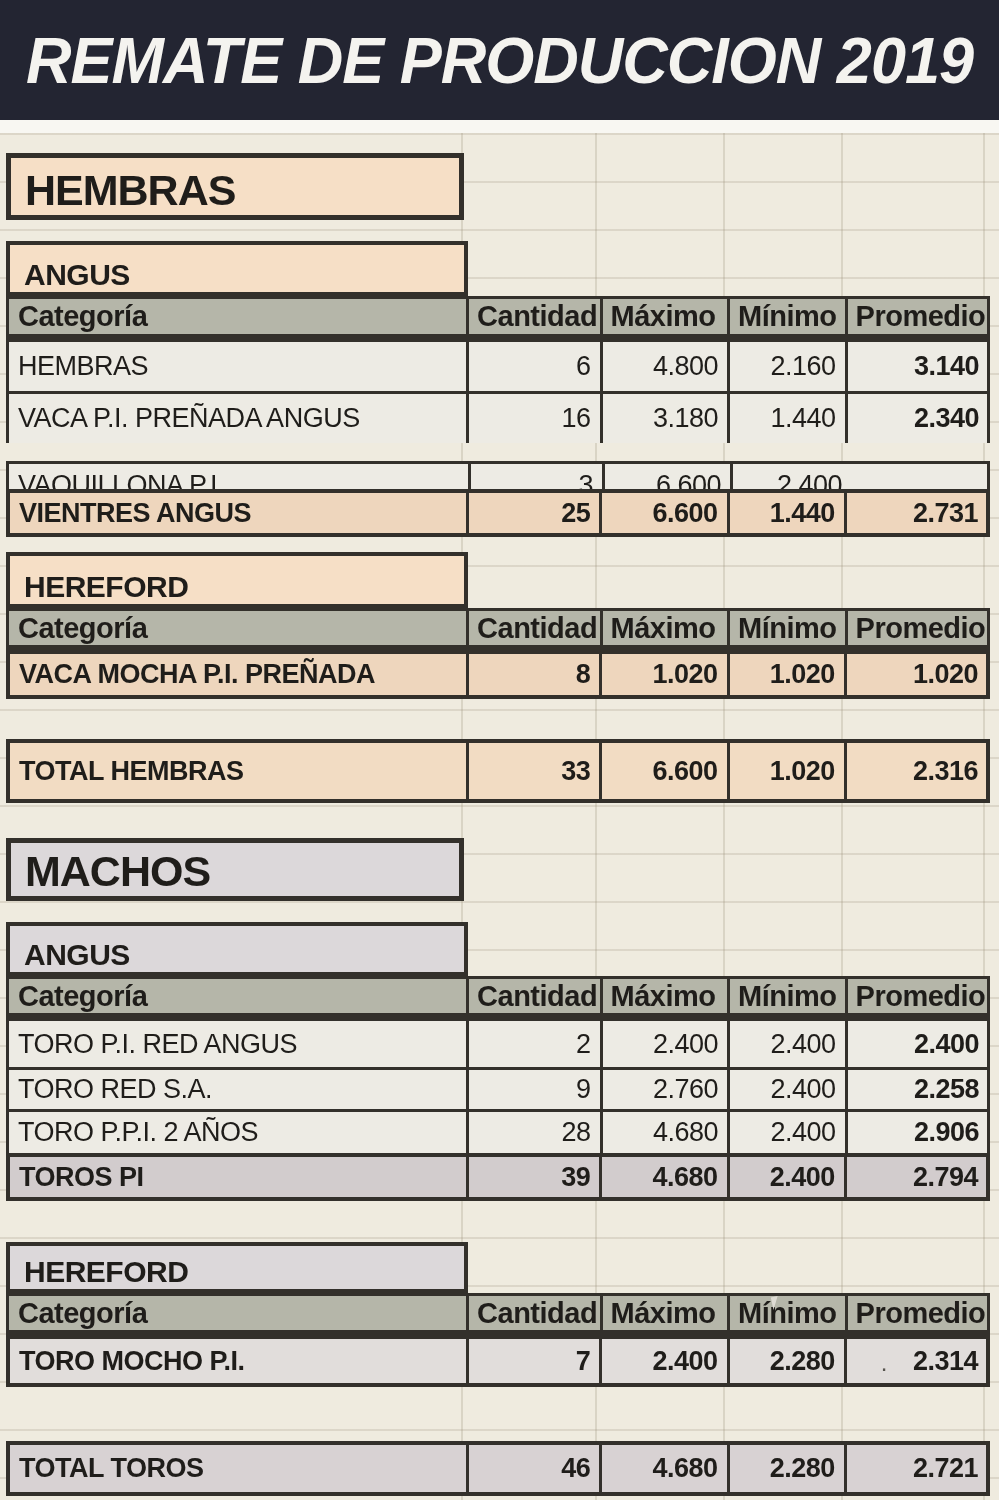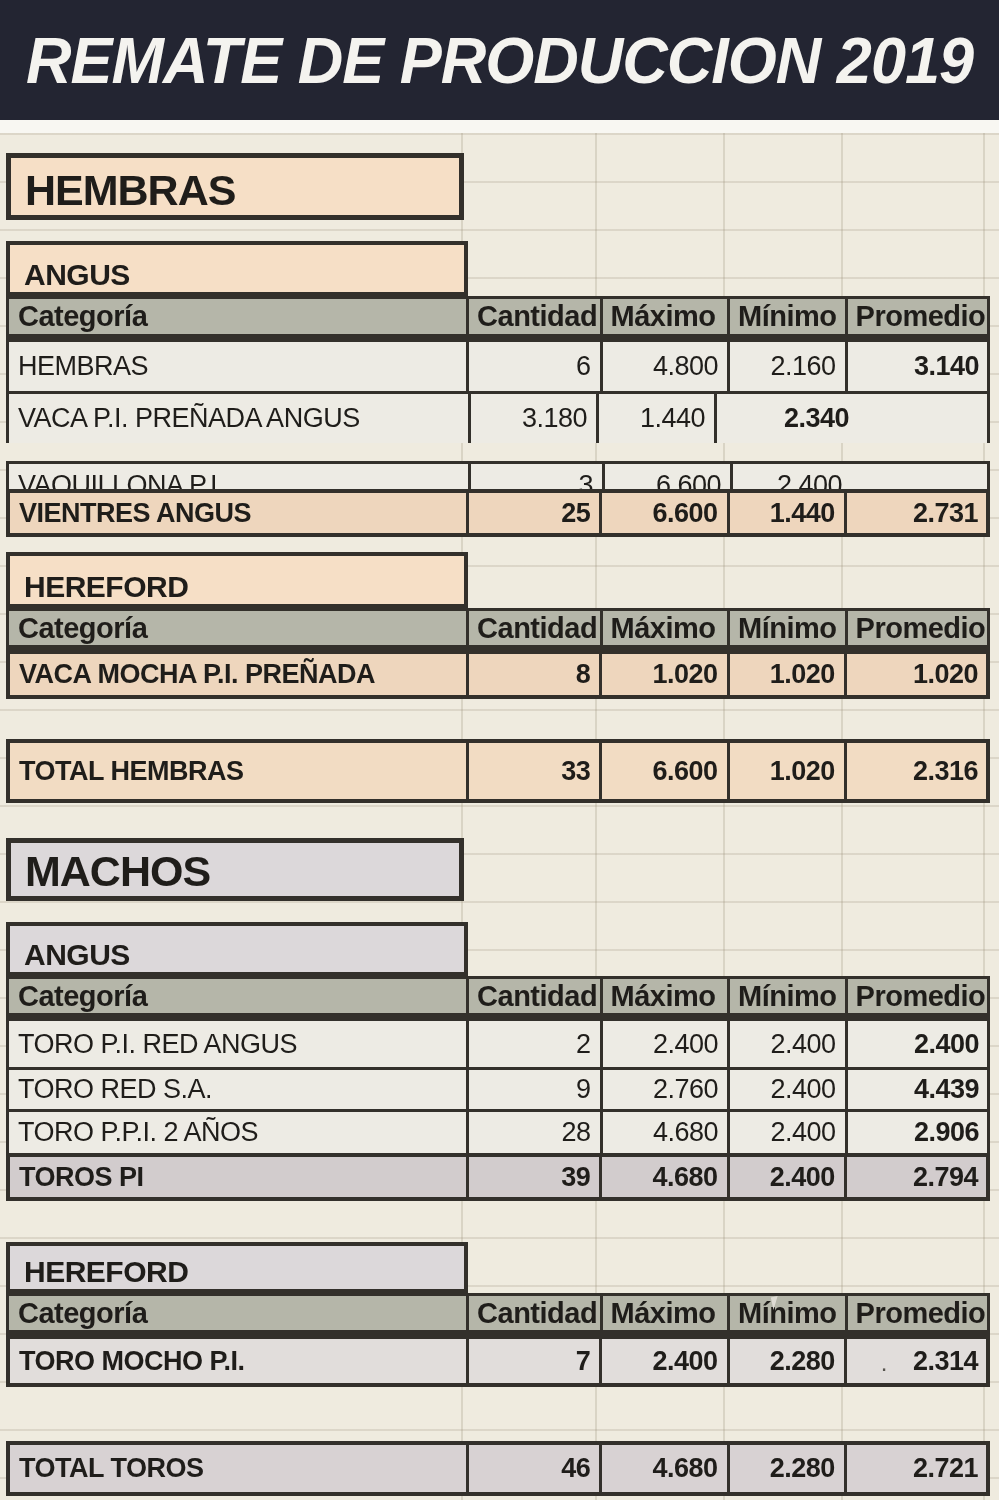--- a/index.html
+++ b/index.html
@@ -145,20 +145,23 @@
       <span>2.160</span>
     </div>
   <div class="c prom">
       <span>3.140</span>
     </div>
 </div>
 <div class="trow mid" style="top:391px;height:52px">
   <div class="c cat">
       <span>VACA P.I. PREÑADA ANGUS</span>
     </div>
+  <div class="c cant">
+      <span>16</span>
+    </div>
   <div class="c max">
       <span>3.180</span>
     </div>
   <div class="c min">
       <span>1.440</span>
     </div>
   <div class="c prom">
       <span>2.340</span>
     </div>
 </div>
@@ -299,21 +302,21 @@
   <div class="c cant">
       <span>9</span>
     </div>
   <div class="c max">
       <span>2.760</span>
     </div>
   <div class="c min">
       <span>2.400</span>
     </div>
   <div class="c prom">
-      <span>4.439</span>
+      <span>2.258</span>
     </div>
 </div>
 <div class="trow mid" style="top:1109px;height:44px">
   <div class="c cat">
       <span>TORO P.P.I. 2 AÑOS</span>
     </div>
   <div class="c cant">
       <span>28</span>
     </div>
   <div class="c max">

